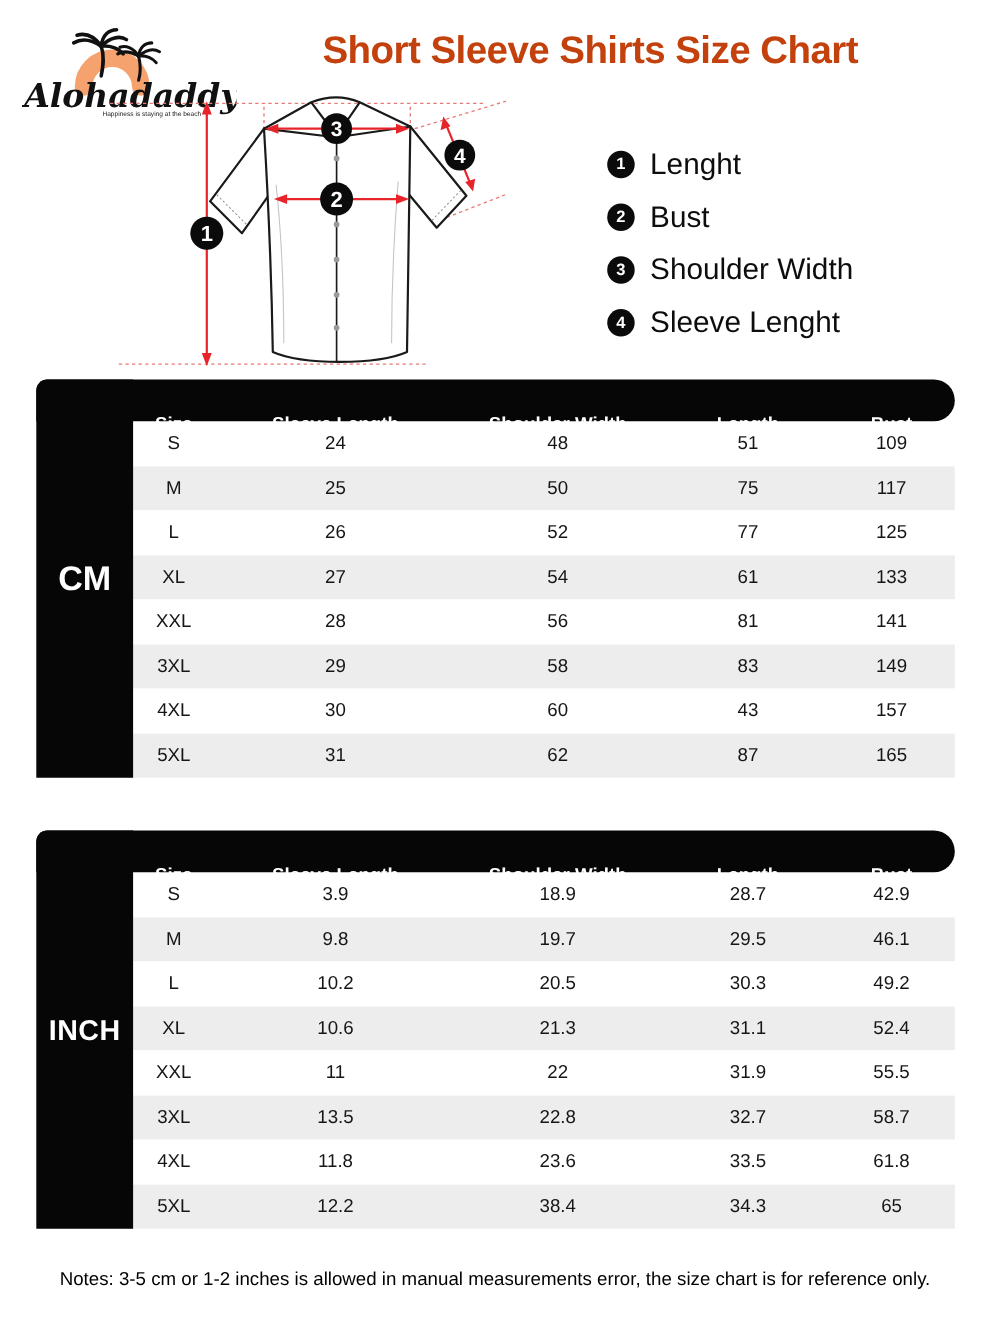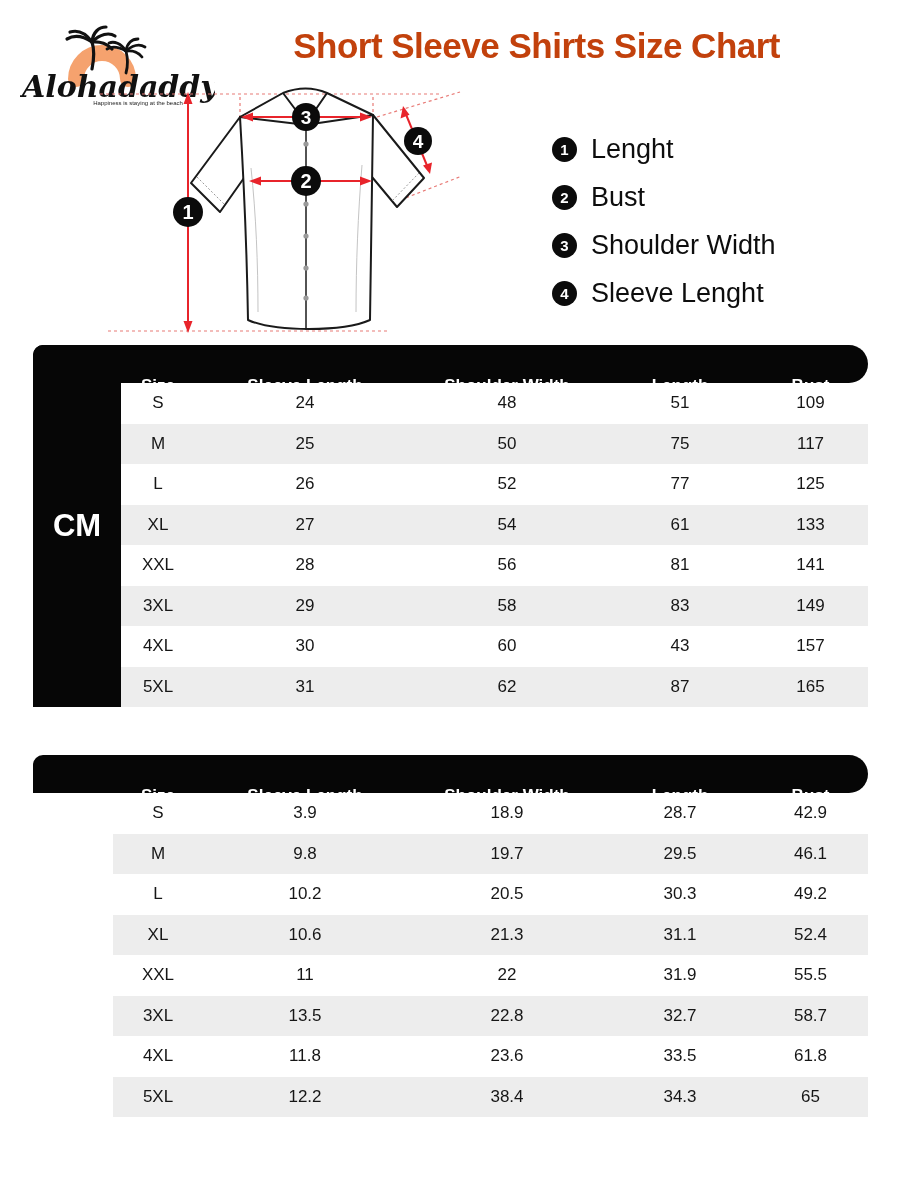--- a/index.html
+++ b/index.html
@@ -233,20 +233,21 @@
           <div class="td col0">5XL</div>
           <div class="td col1">31</div>
           <div class="td col2">62</div>
           <div class="td col3">87</div>
           <div class="td col4">165</div>
         </div>
       </div>
   </div>
 
   <div class="sizetable" id="table-inch">
+    <div class="unit-col">INCH</div>
     <div class="thead">
         <div class="th col0">Size</div>
         <div class="th col1">Sleeve Length</div>
         <div class="th col2">Shoulder Width</div>
         <div class="th col3">Length</div>
         <div class="th col4">Bust</div>
       </div>
     <div class="tbody">
         <div class="tr">
           <div class="td col0">S</div>
@@ -300,14 +301,15 @@
         <div class="tr alt">
           <div class="td col0">5XL</div>
           <div class="td col1">12.2</div>
           <div class="td col2">38.4</div>
           <div class="td col3">34.3</div>
           <div class="td col4">65</div>
         </div>
       </div>
   </div>
 
+  <div class="note">Notes: 3-5 cm or 1-2 inches is allowed in manual measurements error, the size chart is for reference only.</div>
 
 </div>
 
 </body></html>

